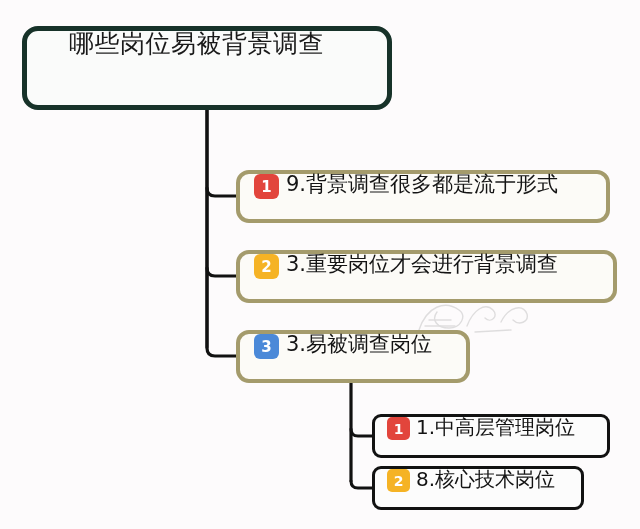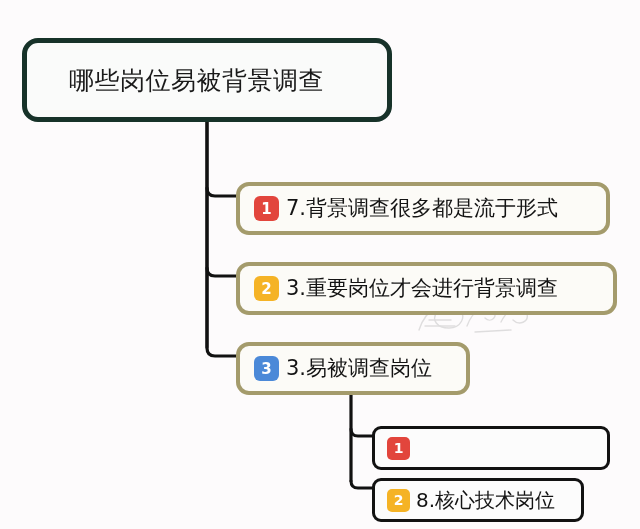--- a/index.html
+++ b/index.html
@@ -39,25 +39,24 @@
     top: 0;
     width: 640px;
     height: 529px;
     pointer-events: none;
   }
 
   .node {
     position: absolute;
     box-sizing: border-box;
     display: flex;
-    align-items: center;
+    align-items: flex-start;
     background: #fbfbf9;
     border-radius: 12px;
     white-space: nowrap;
-    margin-top: 12px;
   }
 
   
   .node.root {
     left: 22px;
     top: 26px;
     width: 370px;
     height: 84px;
     border: 5px solid #173229;
     border-radius: 16px;
@@ -176,35 +175,36 @@
       <path d="M351 481 Q351 488 358 488 L372 488" stroke-width="3"></path>
     </g>
   </svg>
 
   <div class="node root" id="node-root">
     <span class="node-text">哪些岗位易被背景调查</span>
   </div>
 
   <div class="node lvl1" id="node-1">
     <span class="badge red">1</span>
-    <span class="node-text">7.背景调查很多都是流于形式</span>
+    <span class="node-text">9.背景调查很多都是流于形式</span>
   </div>
 
   <div class="node lvl1" id="node-2">
     <span class="badge orange">2</span>
     <span class="node-text">3.重要岗位才会进行背景调查</span>
   </div>
 
   <div class="node lvl1" id="node-3">
     <span class="badge blue">3</span>
     <span class="node-text">3.易被调查岗位</span>
   </div>
 
   <div class="node lvl2" id="node-3-1">
     <span class="badge red">1</span>
+    <span class="node-text">1.中高层管理岗位</span>
   </div>
 
   <div class="node lvl2" id="node-3-2">
     <span class="badge orange">2</span>
     <span class="node-text">8.核心技术岗位</span>
   </div>
 
 </div>
 
 </body></html>

